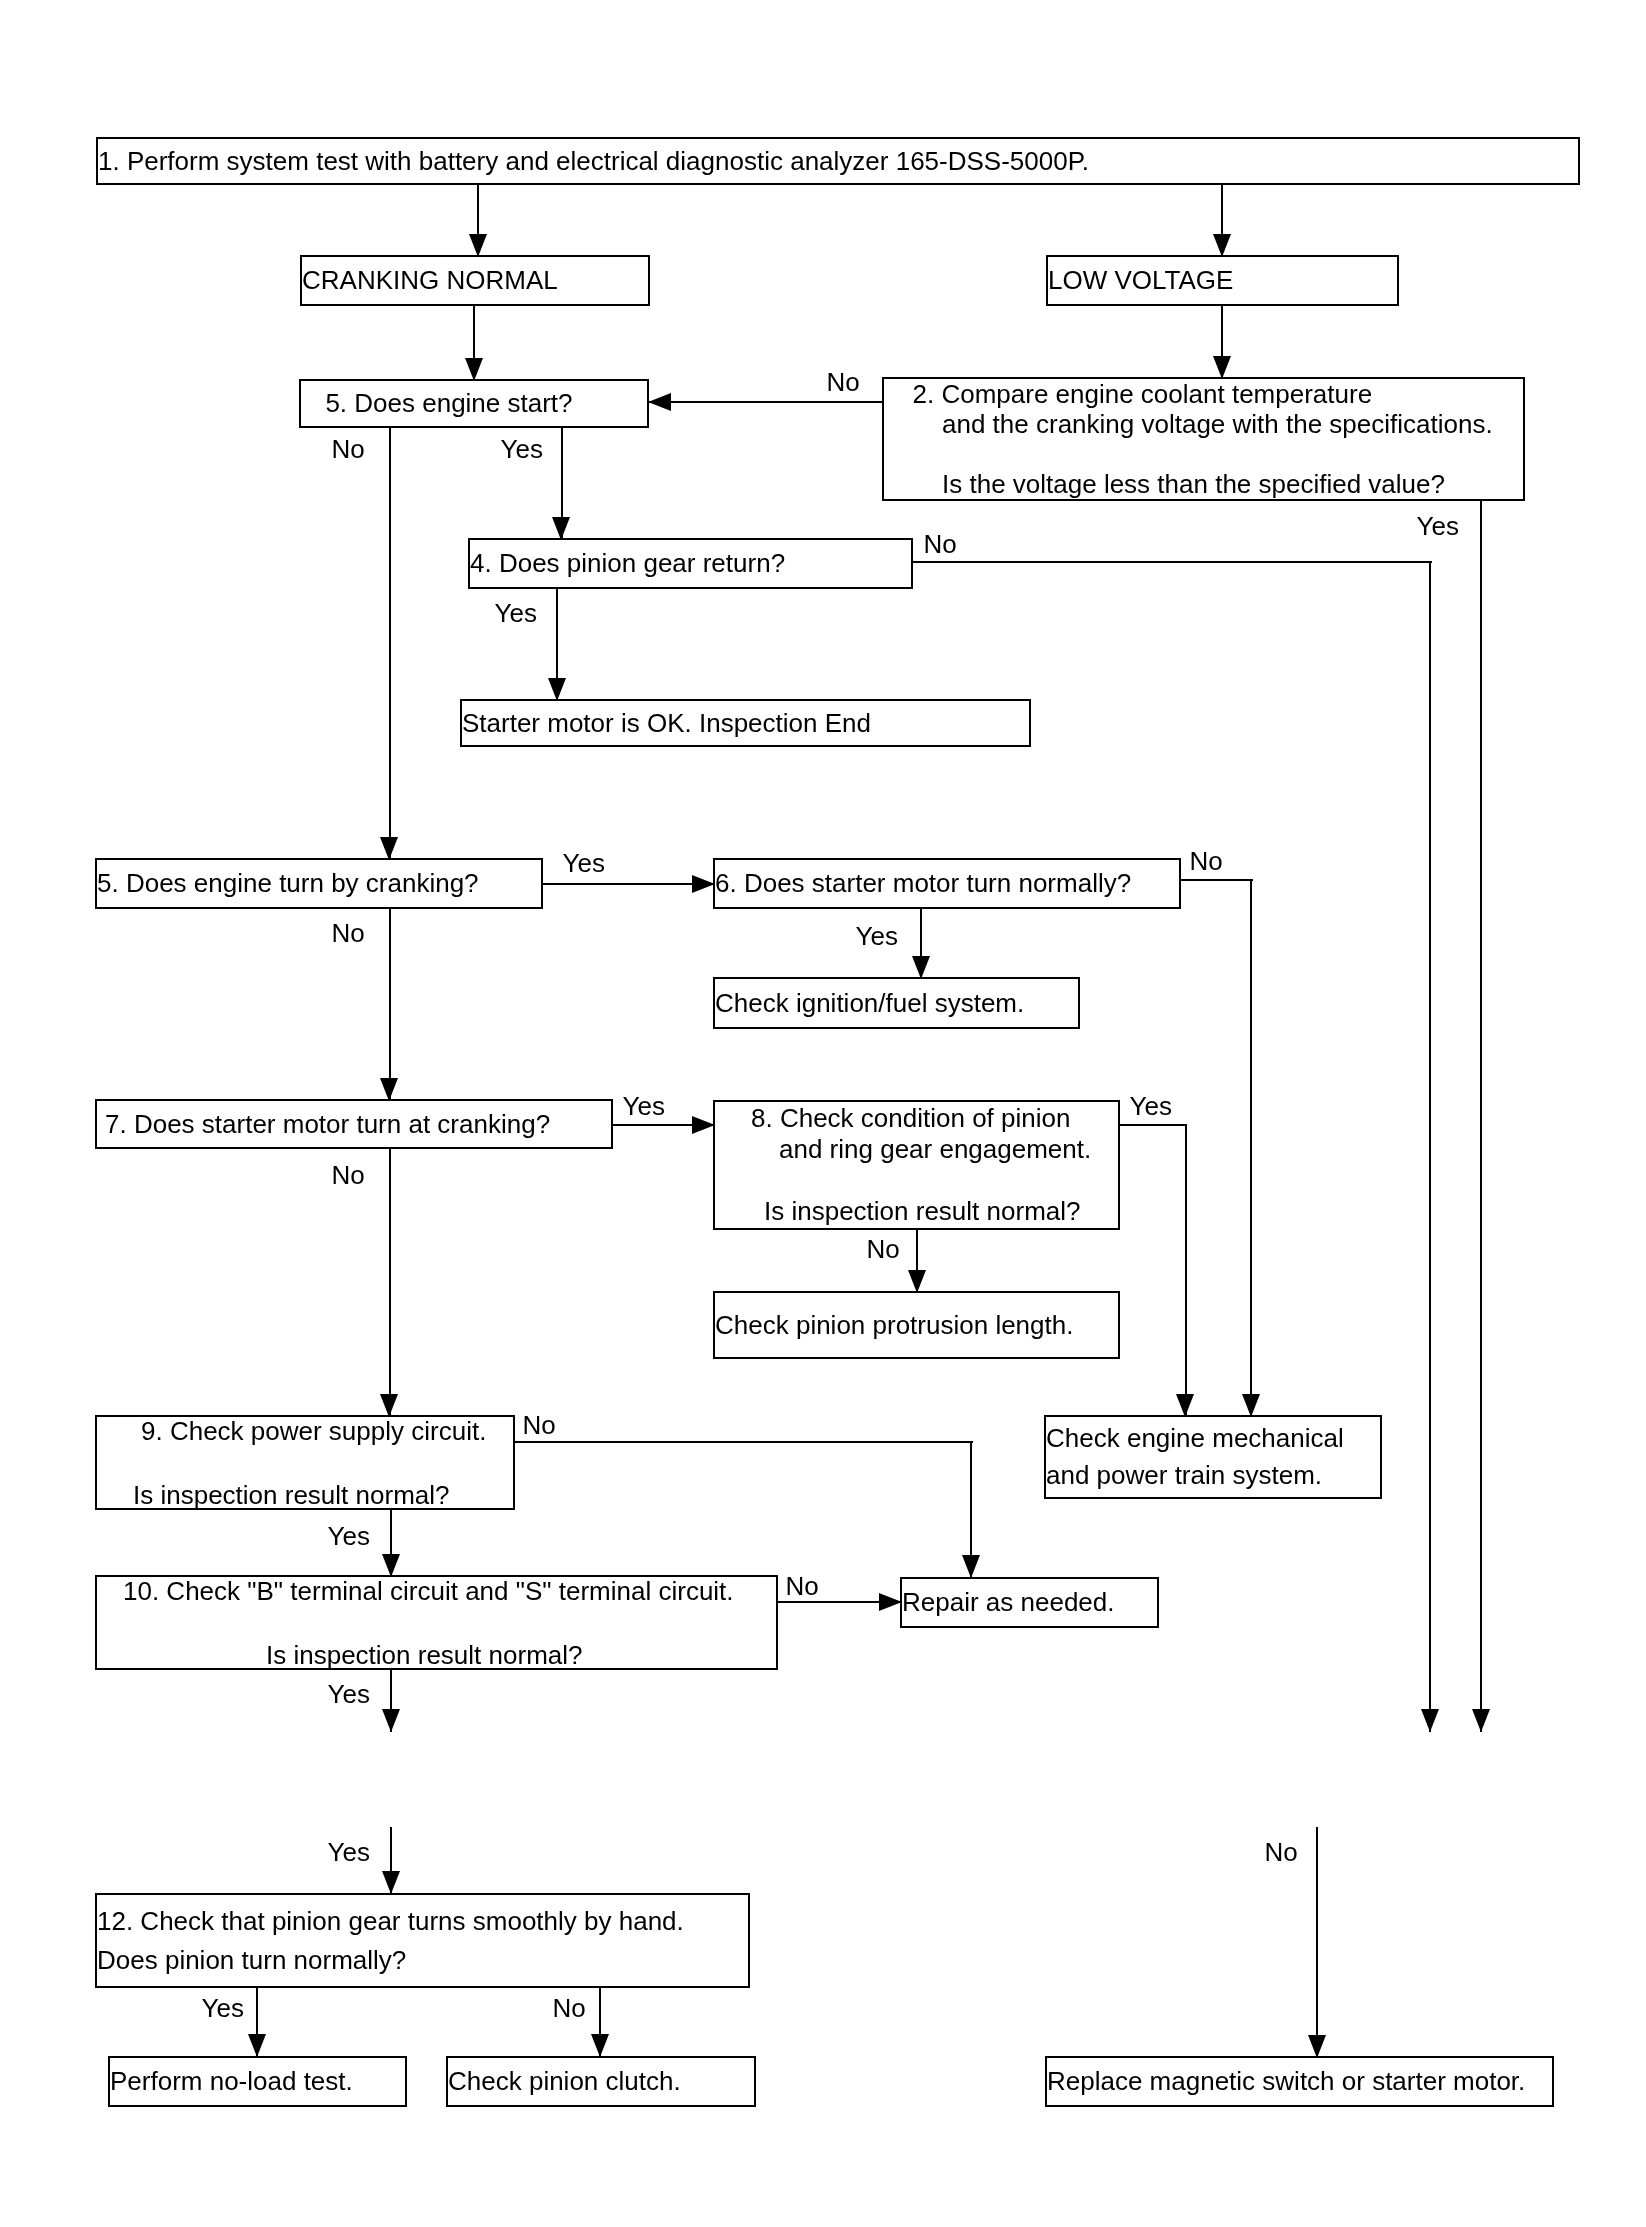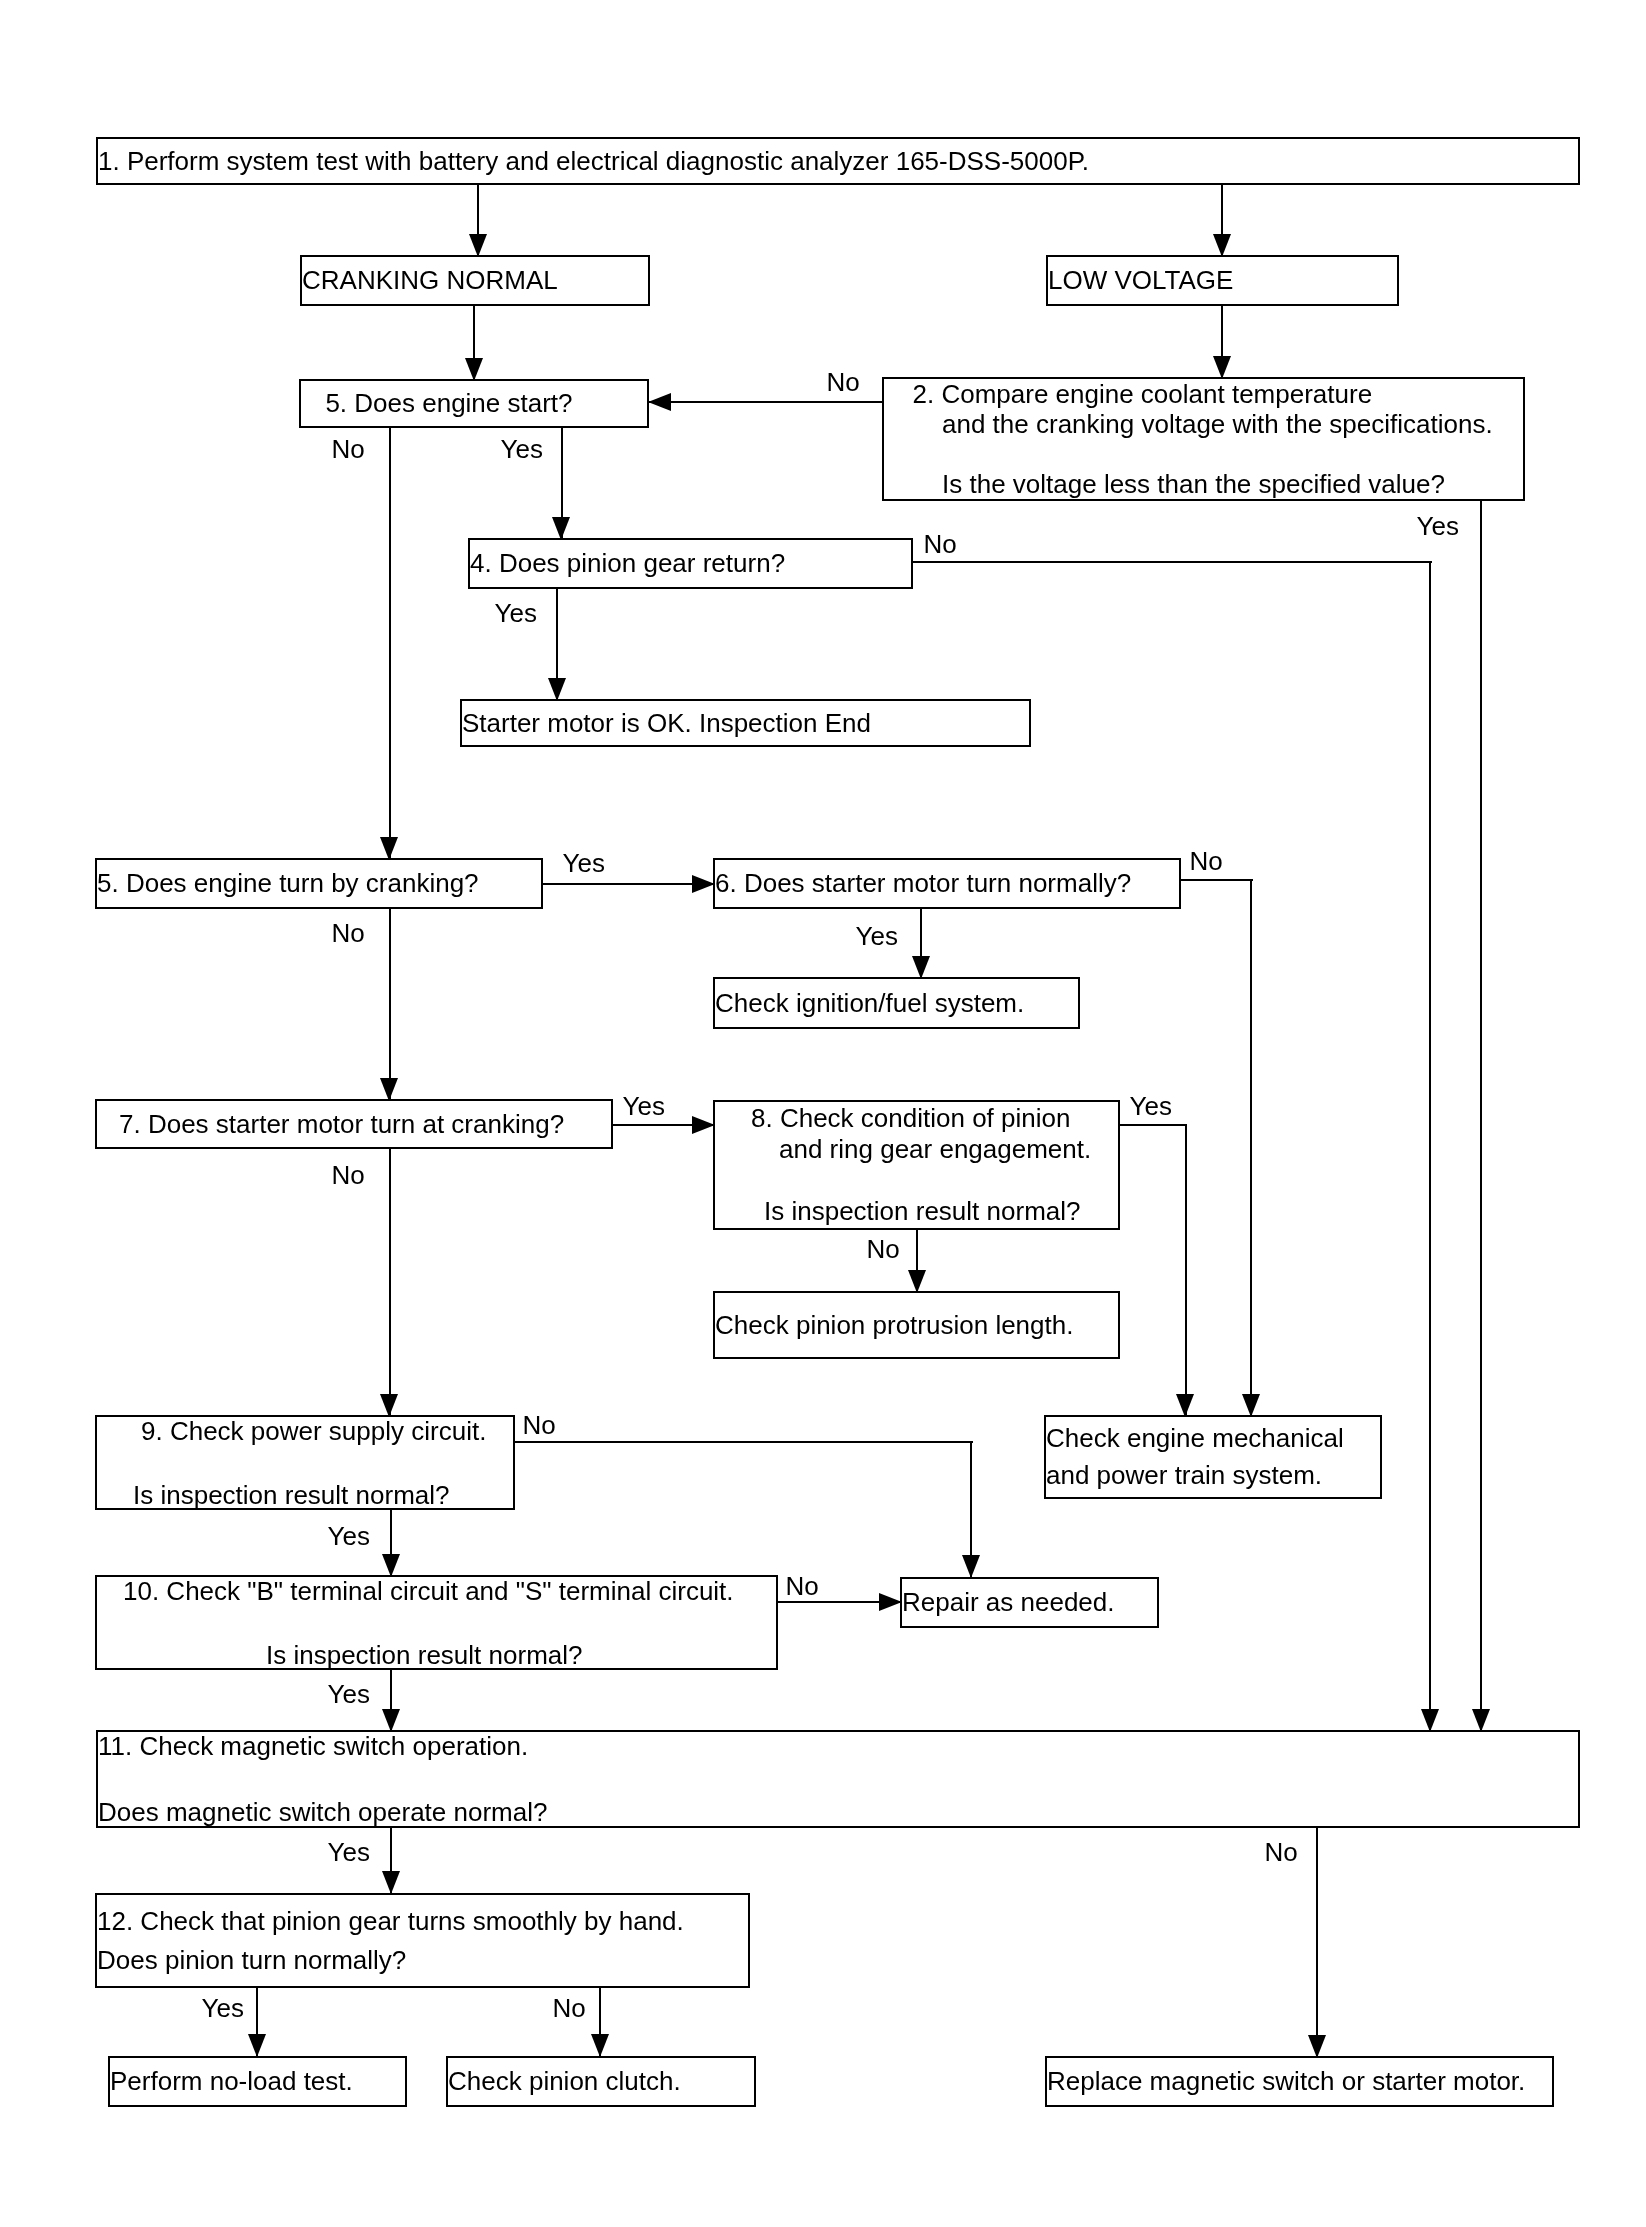--- a/index.html
+++ b/index.html
@@ -48,21 +48,21 @@
     <div class="node center" style="left: 95px; top: 858px; width: 448px; height: 51px;">
       <div class="nline" style="line-height: 33px;">5. Does engine turn by cranking?</div>
     </div>
     <div class="node center" style="left: 713px; top: 858px; width: 468px; height: 51px;">
       <div class="nline" style="line-height: 33px;">6. Does starter motor turn normally?</div>
     </div>
     <div class="node center" style="left: 713px; top: 977px; width: 367px; height: 52px;">
       <div class="nline" style="line-height: 33px;">Check ignition/fuel system.</div>
     </div>
     <div class="node" style="left: 95px; top: 1099px; width: 518px; height: 50px;">
-      <div class="nline" style="line-height: 33px; padding-left: 22px;">7. Does starter motor turn at cranking?</div>
+      <div class="nline" style="line-height: 33px; padding-left: 8px;">7. Does starter motor turn at cranking?</div>
     </div>
     <div class="node" style="left: 713px; top: 1100px; width: 407px; height: 130px;">
       <div class="nline" style="line-height: 31px; padding-left: 36px;">8. Check condition of pinion</div>
       <div class="nline" style="line-height: 31px; padding-left: 64px;">and ring gear engagement.</div>
       <div class="nline" style="line-height: 31px; padding-left: 36px;">&nbsp;</div>
       <div class="nline" style="line-height: 31px; padding-left: 49px;">Is inspection result normal?</div>
     </div>
     <div class="node center" style="left: 713px; top: 1291px; width: 407px; height: 68px;">
       <div class="nline" style="line-height: 33px;">Check pinion protrusion length.</div>
     </div>
@@ -75,25 +75,20 @@
       <div class="nline" style="line-height: 37px;">Check engine mechanical</div>
       <div class="nline" style="line-height: 37px;">and power train system.</div>
     </div>
     <div class="node" style="left: 95px; top: 1575px; width: 683px; height: 95px;">
       <div class="nline" style="line-height: 32px; padding-left: 26px;">10. Check "B" terminal circuit and "S" terminal circuit.</div>
       <div class="nline" style="line-height: 32px; padding-left: 26px;">&nbsp;</div>
       <div class="nline" style="line-height: 32px; padding-left: 169px;">Is inspection result normal?</div>
     </div>
     <div class="node center" style="left: 900px; top: 1577px; width: 259px; height: 51px;">
       <div class="nline" style="line-height: 33px;">Repair as needed.</div>
-    </div>
-    <div class="node center" style="left: 96px; top: 1730px; width: 1484px; height: 98px;">
-      <div class="nline" style="line-height: 33px;">11. Check magnetic switch operation.</div>
-      <div class="nline" style="line-height: 33px;">&nbsp;</div>
-      <div class="nline" style="line-height: 33px;">Does magnetic switch operate normal?</div>
     </div>
     <div class="node center" style="left: 95px; top: 1893px; width: 655px; height: 95px;">
       <div class="nline" style="line-height: 39px;">12. Check that pinion gear turns smoothly by hand.</div>
       <div class="nline" style="line-height: 39px;">Does pinion turn normally?</div>
     </div>
     <div class="node center" style="left: 108px; top: 2056px; width: 299px; height: 51px;">
       <div class="nline" style="line-height: 33px;">Perform no-load test.</div>
     </div>
     <div class="node center" style="left: 446px; top: 2056px; width: 310px; height: 51px;">
       <div class="nline" style="line-height: 33px;">Check pinion clutch.</div>

